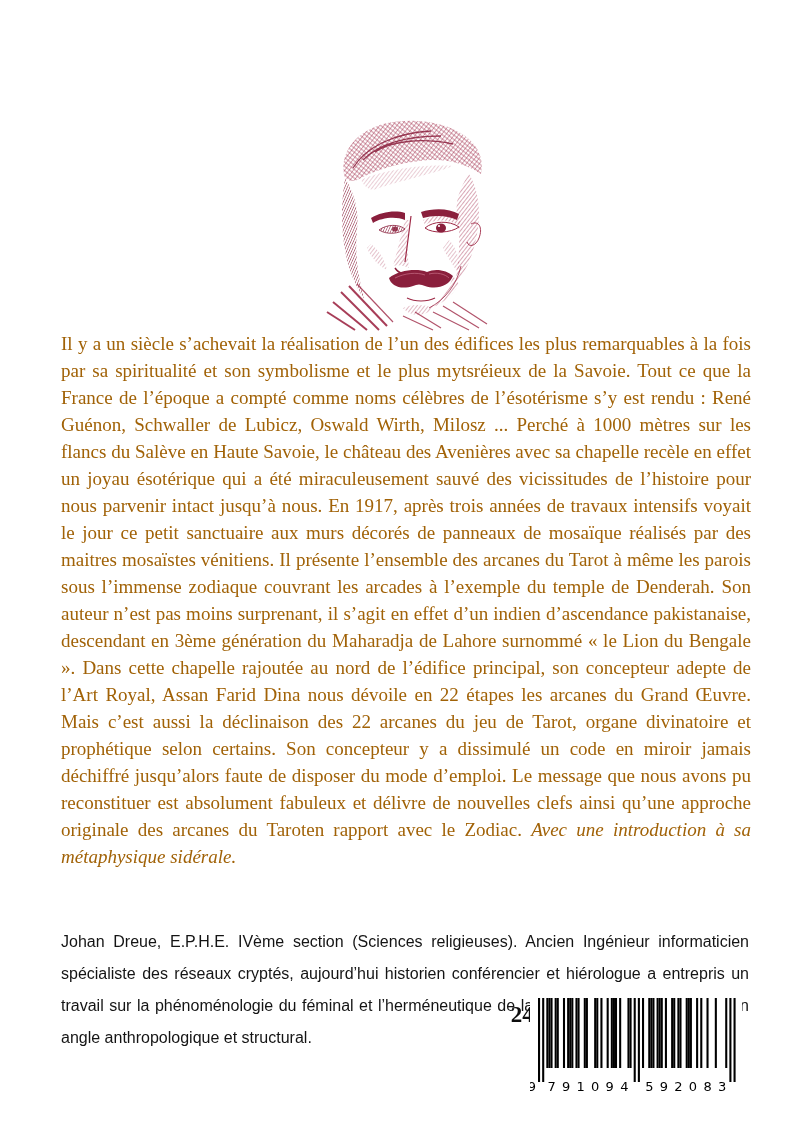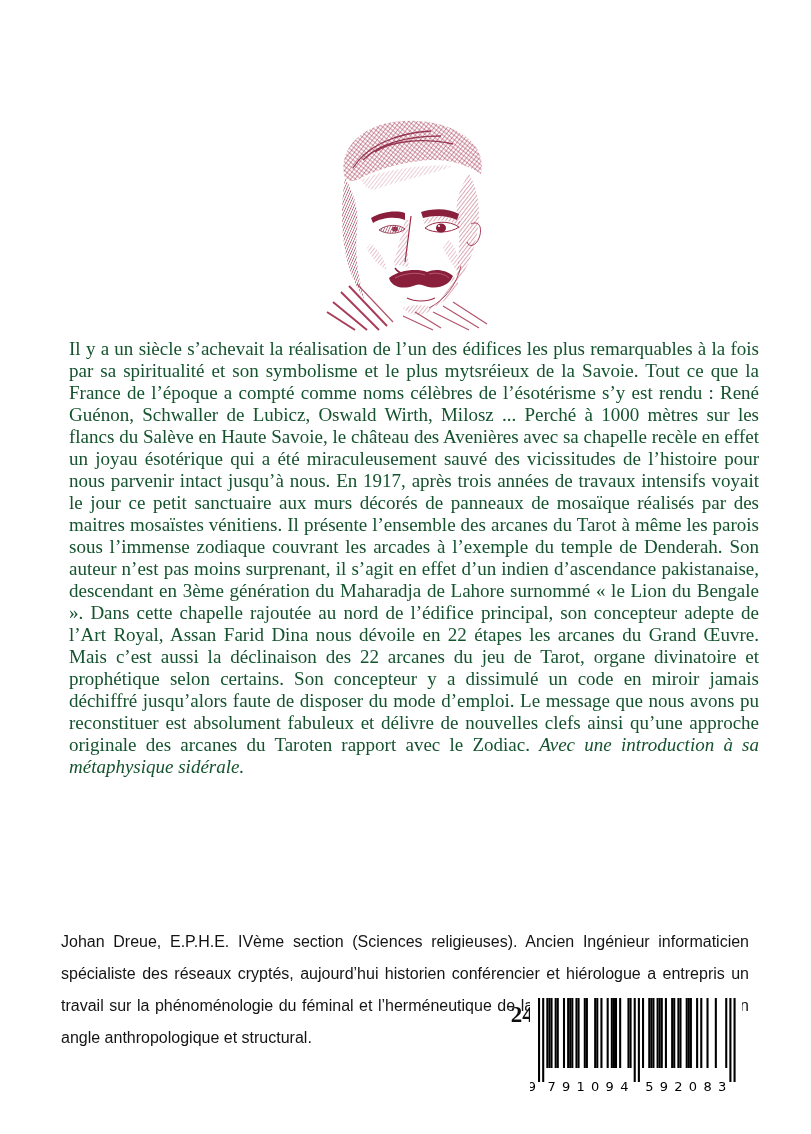--- a/index.html
+++ b/index.html
@@ -23,26 +23,26 @@
     color:#0d0a0b;
   }
   .portrait{
     position:absolute;
     left:283px;top:116px;
     width:250px;height:215px;
   }
   .synopsis{
     position:absolute;
     left:61px;top:330px;width:690px;
-    margin:8px;
+    margin:0;
     font-family:"Liberation Serif",serif;
     font-size:19px;
-    line-height:22px;
+    line-height:27px;
     text-align:justify;
-    color:#14532d;
+    color:#a16207;
   }
   .synopsis i{font-style:italic;}
   .bio{
     position:absolute;
     left:61px;top:926px;width:688px;
     margin:0;
     font-family:"Liberation Sans",sans-serif;
     font-stretch:condensed;
     font-size:16px;
     line-height:32px;

